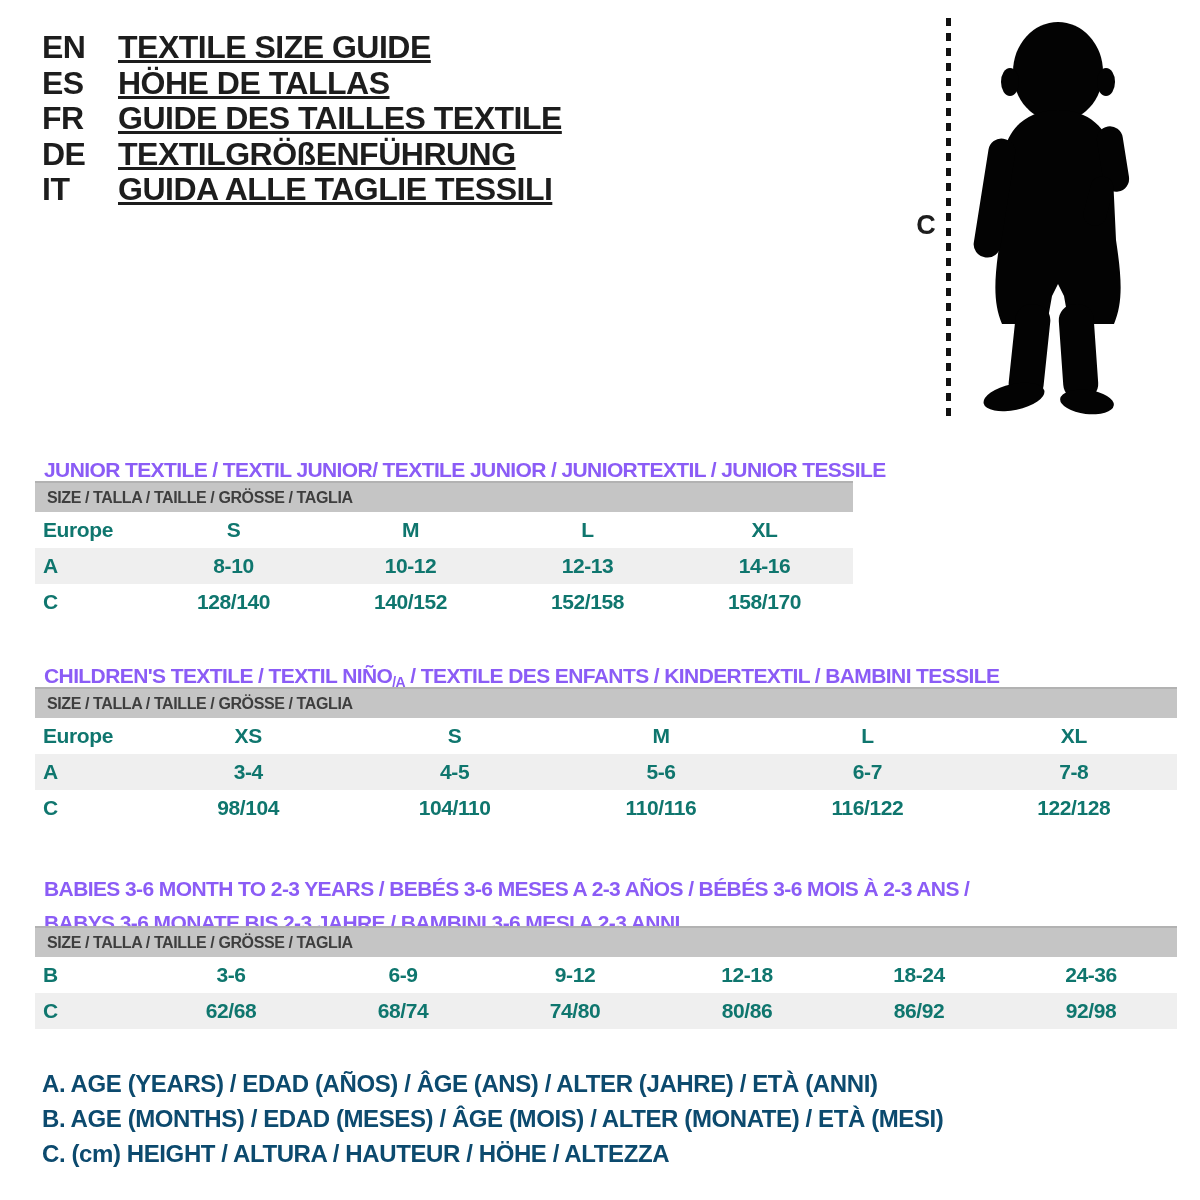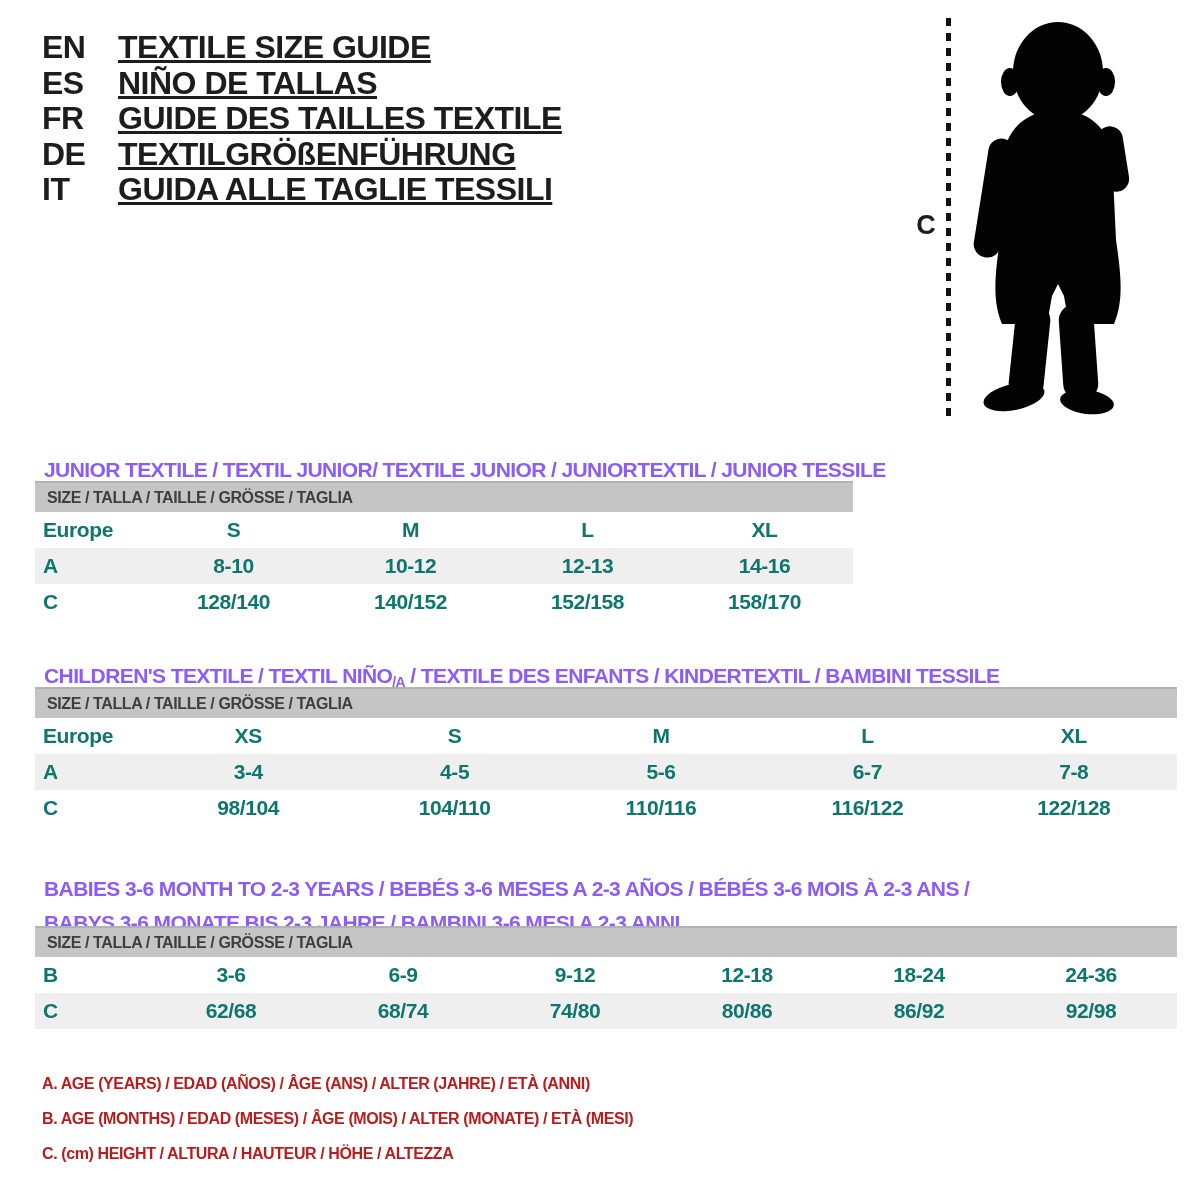--- a/index.html
+++ b/index.html
@@ -39,35 +39,35 @@
     box-sizing:border-box;
   }
   .size-bar span { padding-left:12px; font-size:16px; color:#3e3e3e; }
   .t-row { display:flex; height:36px; align-items:center; color:#0f766e; }
   .t-row.shaded { background:var(--row-shaded, #efefef); }
   .t-row .lbl { width:110px; padding-left:8px; box-sizing:border-box; }
   .t-row .cell { flex:1; text-align:center; }
 
   
   .legend { position:absolute; left:42px; top:1066px; }
-  .legend-line { height:35px; display:flex; align-items:center; font-size:16px; letter-spacing:-0.4px; white-space:nowrap; color:#b91c1c; }
+  .legend-line { height:35px; display:flex; align-items:center; font-size:24px; letter-spacing:-0.4px; white-space:nowrap; color:#0c4a6e; }
 </style>
 </head>
 <body>
 
 <div class="canvas">
 
   <div class="lang-header">
     <div class="lang-row">
       <span class="lang-code">EN</span>
       <span class="lang-title">TEXTILE SIZE GUIDE</span>
     </div>
     <div class="lang-row">
       <span class="lang-code">ES</span>
-      <span class="lang-title">NIÑO DE TALLAS</span>
+      <span class="lang-title">HÖHE DE TALLAS</span>
     </div>
     <div class="lang-row">
       <span class="lang-code">FR</span>
       <span class="lang-title">GUIDE DES TAILLES TEXTILE</span>
     </div>
     <div class="lang-row">
       <span class="lang-code">DE</span>
       <span class="lang-title">TEXTILGRÖßENFÜHRUNG</span>
     </div>
     <div class="lang-row">

